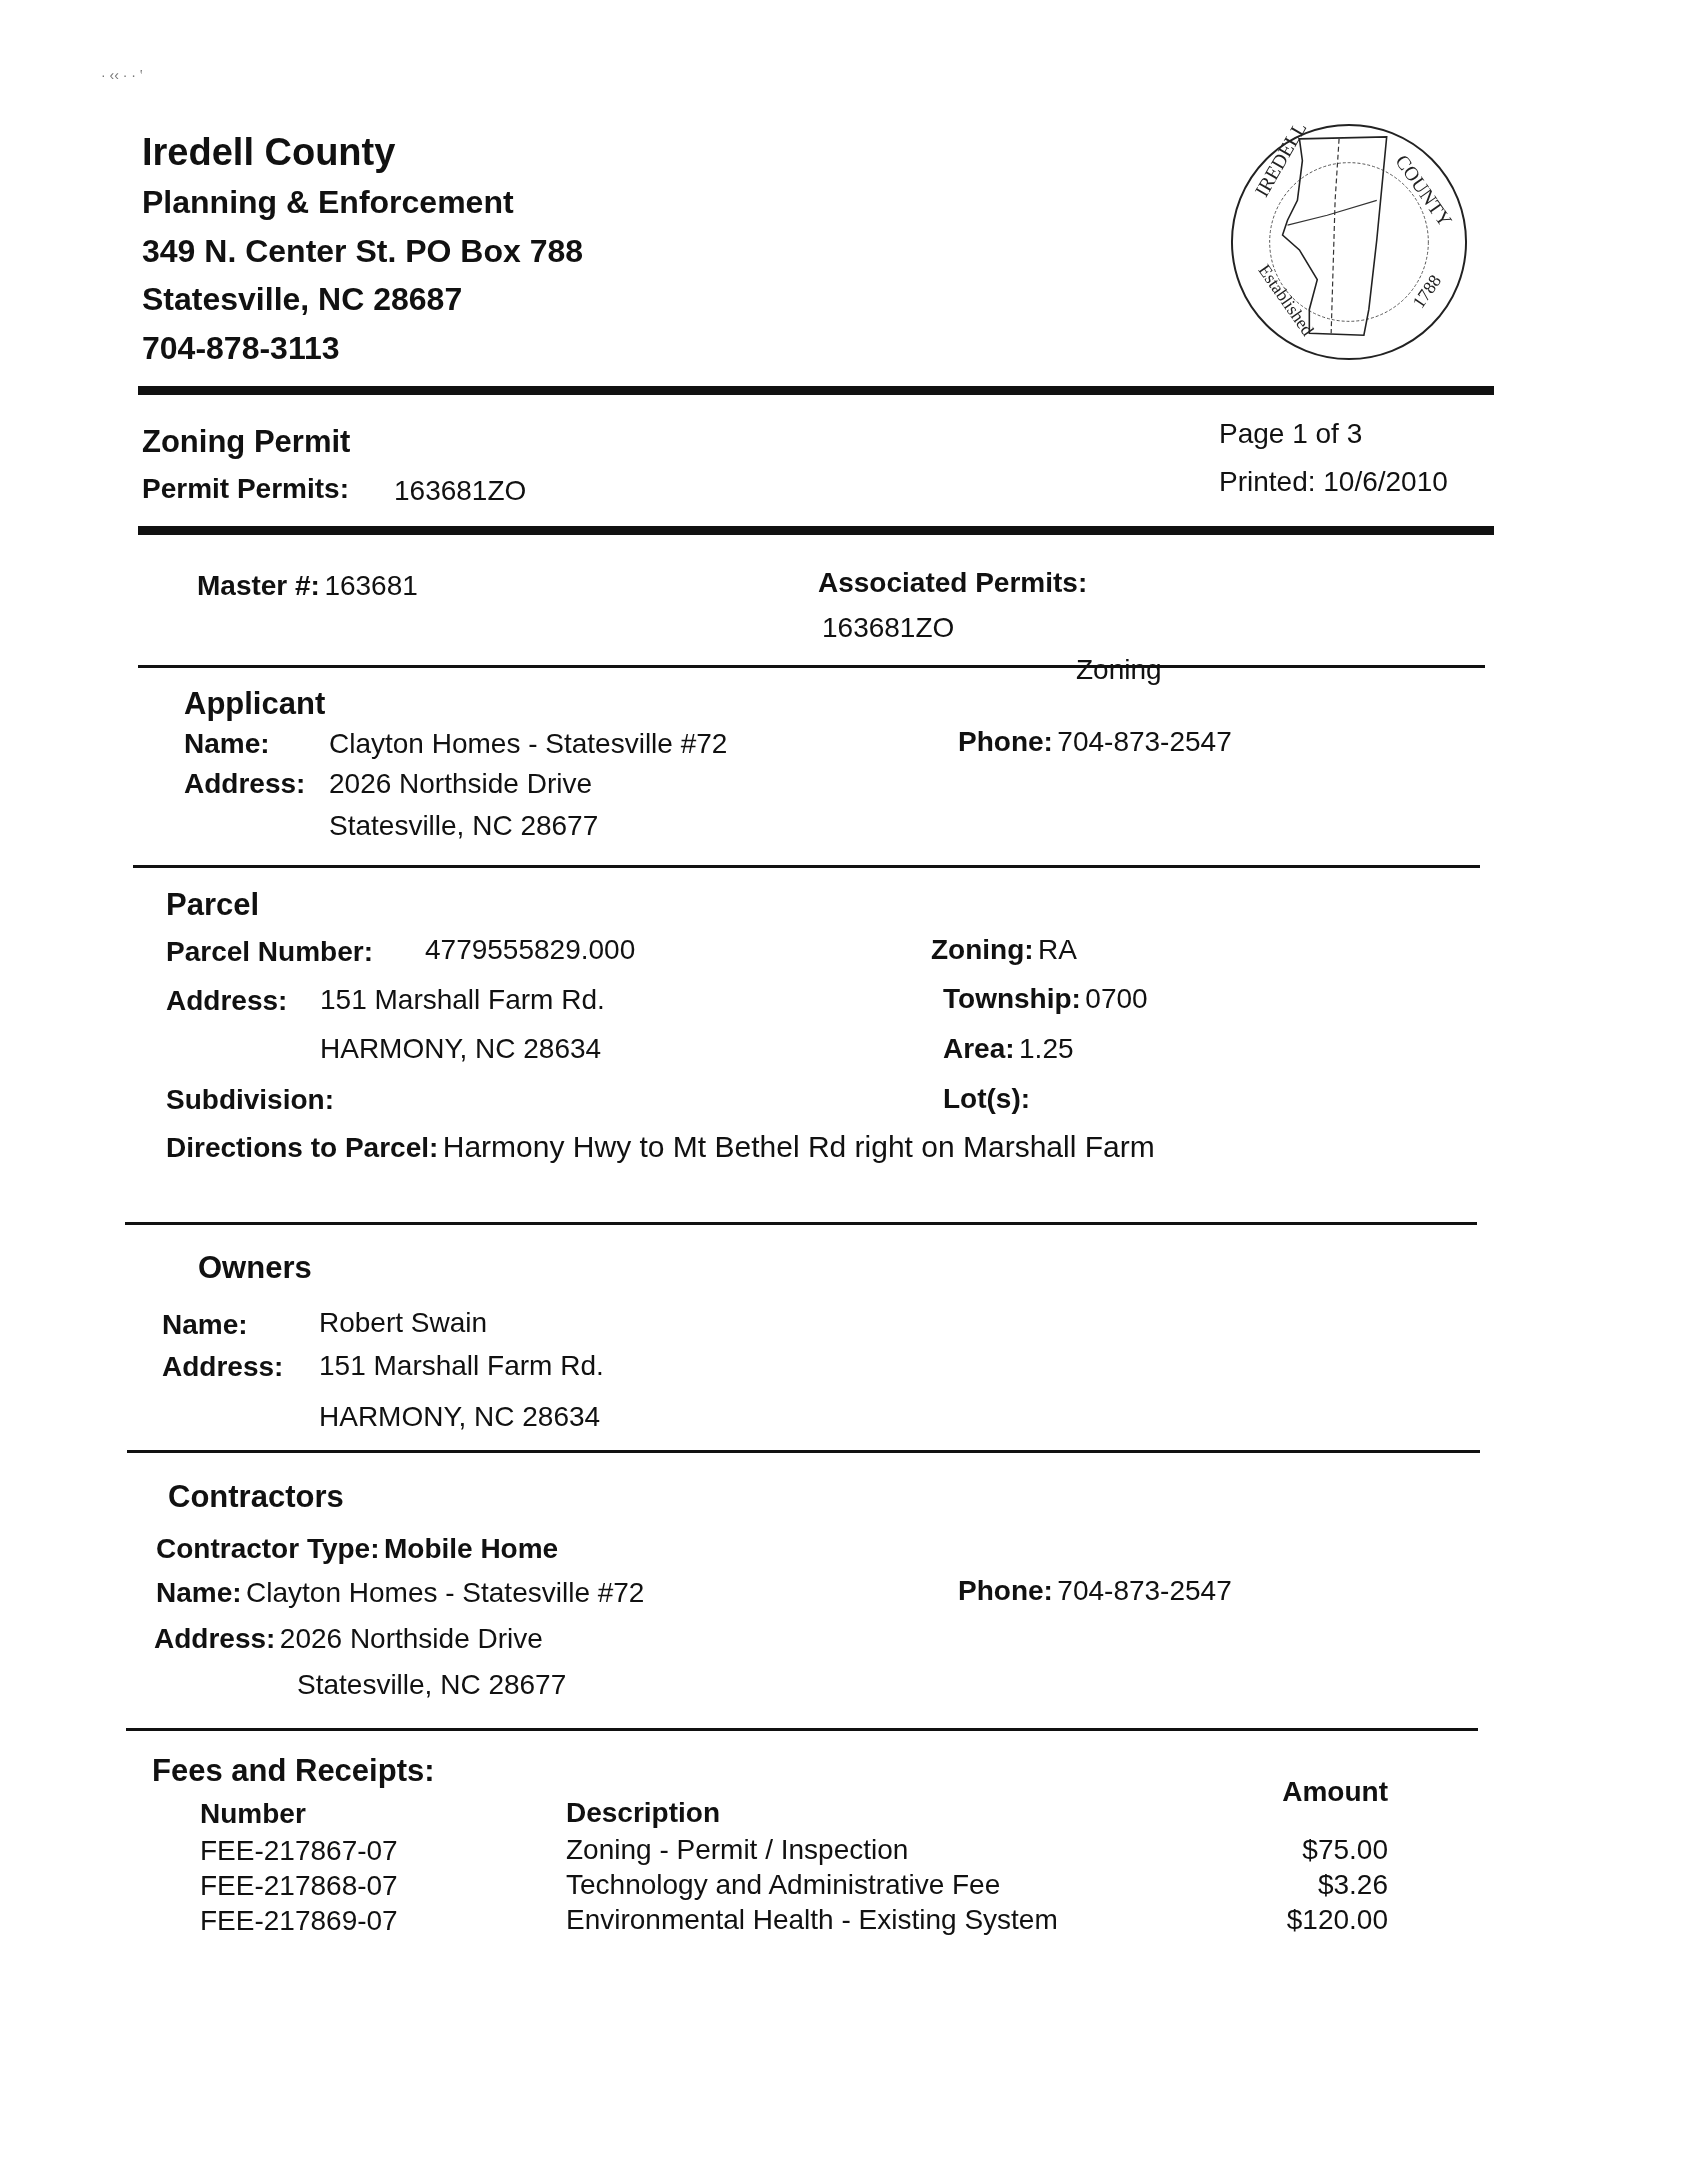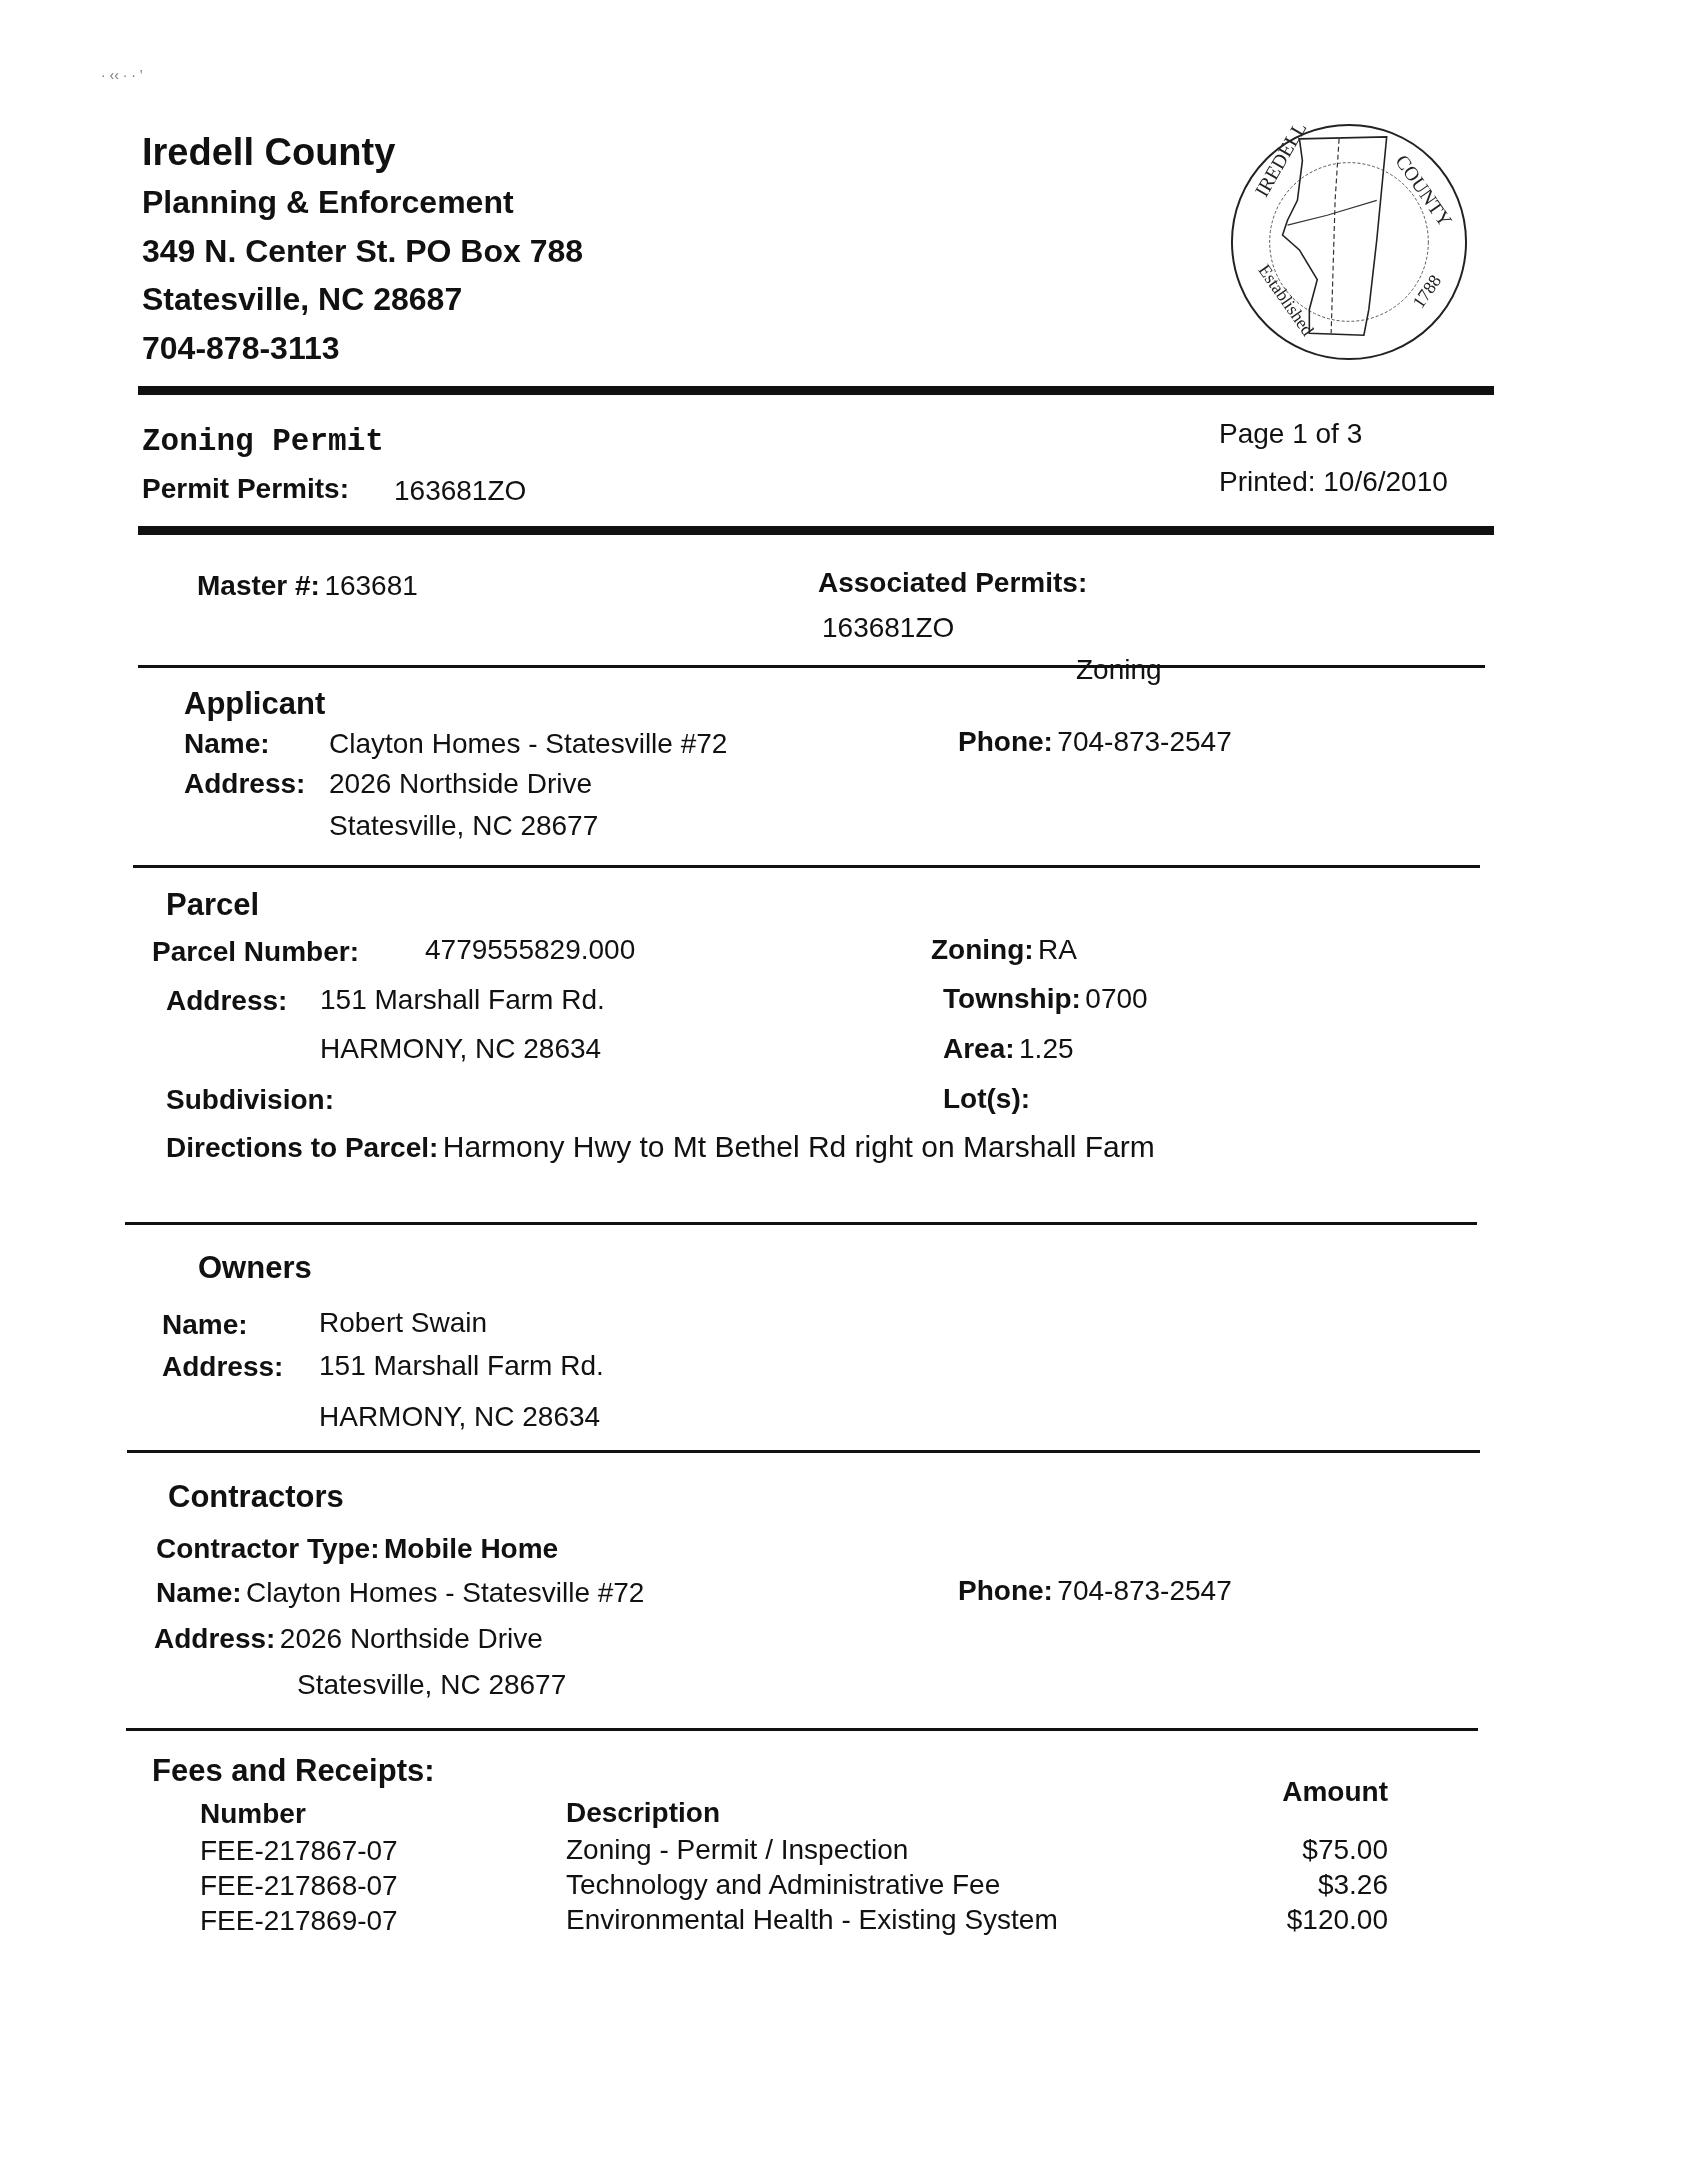--- a/index.html
+++ b/index.html
@@ -37,21 +37,21 @@
     <path d="M60 105 L100 95 L150 80" fill="none" stroke="#333" stroke-width="1.2"></path>
     <text x="38" y="78" font-family="Liberation Serif, serif" font-size="20" fill="#222" transform="rotate(-60 38 78)">IREDELL</text>
     <text x="168" y="40" font-family="Liberation Serif, serif" font-size="20" fill="#222" transform="rotate(55 168 40)">COUNTY</text>
     <text x="30" y="150" font-family="Liberation Serif, serif" font-size="18" fill="#222" transform="rotate(55 30 150)">Established</text>
     <text x="195" y="190" font-family="Liberation Serif, serif" font-size="18" fill="#222" transform="rotate(-55 195 190)">1788</text>
   </svg>
 </div>
 
 <div class="rule thick" style="left:138px;top:386px;width:1356px;"></div>
 
-<div class="abs sec" style="left:142px;top:426px;font-family:Liberation Mono, monospace;">Zoning Permit</div>
+<div class="abs sec" style="left:142px;top:426px;">Zoning Permit</div>
 <div class="abs lbl" style="left:142px;top:475px;">Permit Permits:</div>
 <div class="abs val" style="left:394px;top:477px;">163681ZO</div>
 <div class="abs val" style="left:1219px;top:420px;">Page 1 of 3</div>
 <div class="abs val" style="left:1219px;top:468px;">Printed: 10/6/2010</div>
 
 <div class="rule thick" style="left:138px;top:526px;width:1356px;"></div>
 
 <div class="abs" style="left:197px;top:572px;">
   <span class="lbl">Master #:</span>
   <span class="val">163681</span>
@@ -69,21 +69,21 @@
 <div class="abs val" style="left:329px;top:770px;">2026 Northside Drive</div>
 <div class="abs val" style="left:329px;top:812px;">Statesville, NC 28677</div>
 <div class="abs" style="left:958px;top:728px;">
   <span class="lbl">Phone:</span>
   <span class="val">704-873-2547</span>
 </div>
 
 <div class="rule thin" style="left:133px;top:865px;width:1347px;"></div>
 
 <div class="abs sec" style="left:166px;top:889px;">Parcel</div>
-<div class="abs lbl" style="left:152px;top:938px;">Parcel Number:</div>
+<div class="abs lbl" style="left:166px;top:938px;">Parcel Number:</div>
 <div class="abs val" style="left:425px;top:936px;">4779555829.000</div>
 <div class="abs lbl" style="left:166px;top:987px;">Address:</div>
 <div class="abs val" style="left:320px;top:986px;">151 Marshall Farm Rd.</div>
 <div class="abs val" style="left:320px;top:1035px;">HARMONY, NC 28634</div>
 <div class="abs lbl" style="left:166px;top:1086px;">Subdivision:</div>
 <div class="abs" style="left:166px;top:1132px;">
   <span class="lbl">Directions to Parcel:</span>
   <span class="val" style="font-size:30px;">Harmony Hwy to Mt Bethel Rd right on Marshall Farm</span>
 </div>
 <div class="abs" style="left:931px;top:936px;">

